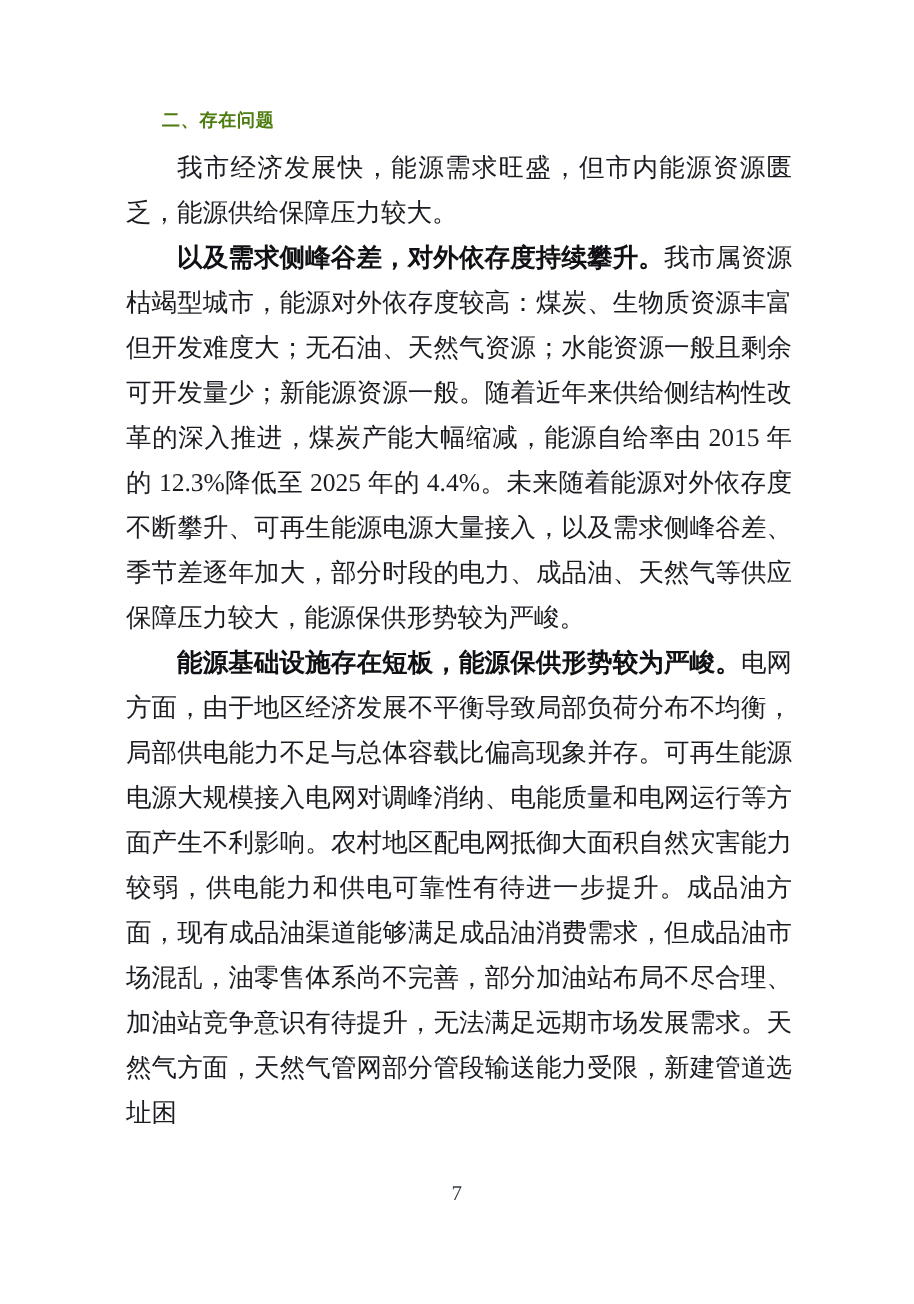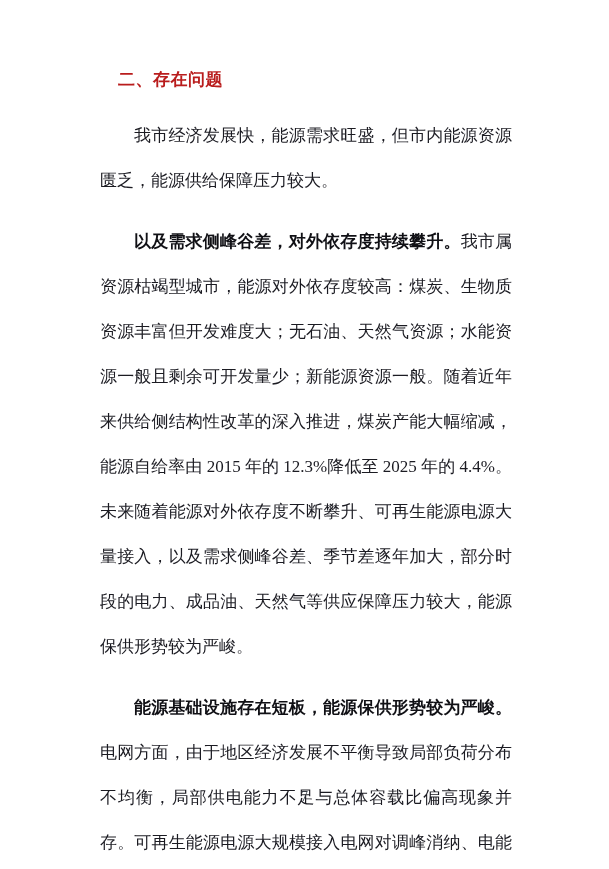--- a/index.html
+++ b/index.html
@@ -17,31 +17,31 @@
     color: #1b1b22;
   }
   .content {
     position: absolute;
     left: 84px;
     top: 64px;
     width: 444px;
   }
   .heading {
     margin: 0;
-    font-size: 17px;
+    font-size: 12px;
     line-height: 32.7px;
     font-weight: 700;
-    color: #b91c1c;
+    color: #4d7c0f;
     text-indent: 2em;
     letter-spacing: 0.5px;
   }
   .para {
-    margin: 16px;
+    margin: 0;
     font-size: 17px;
-    line-height: 45px;
+    line-height: 30px;
     text-align: justify;
     text-indent: 2em;
     word-break: normal;
     overflow-wrap: break-word;
   }
   .para b.lead {
     font-weight: 700;
     color: #101015;
   }
   .page-number {

